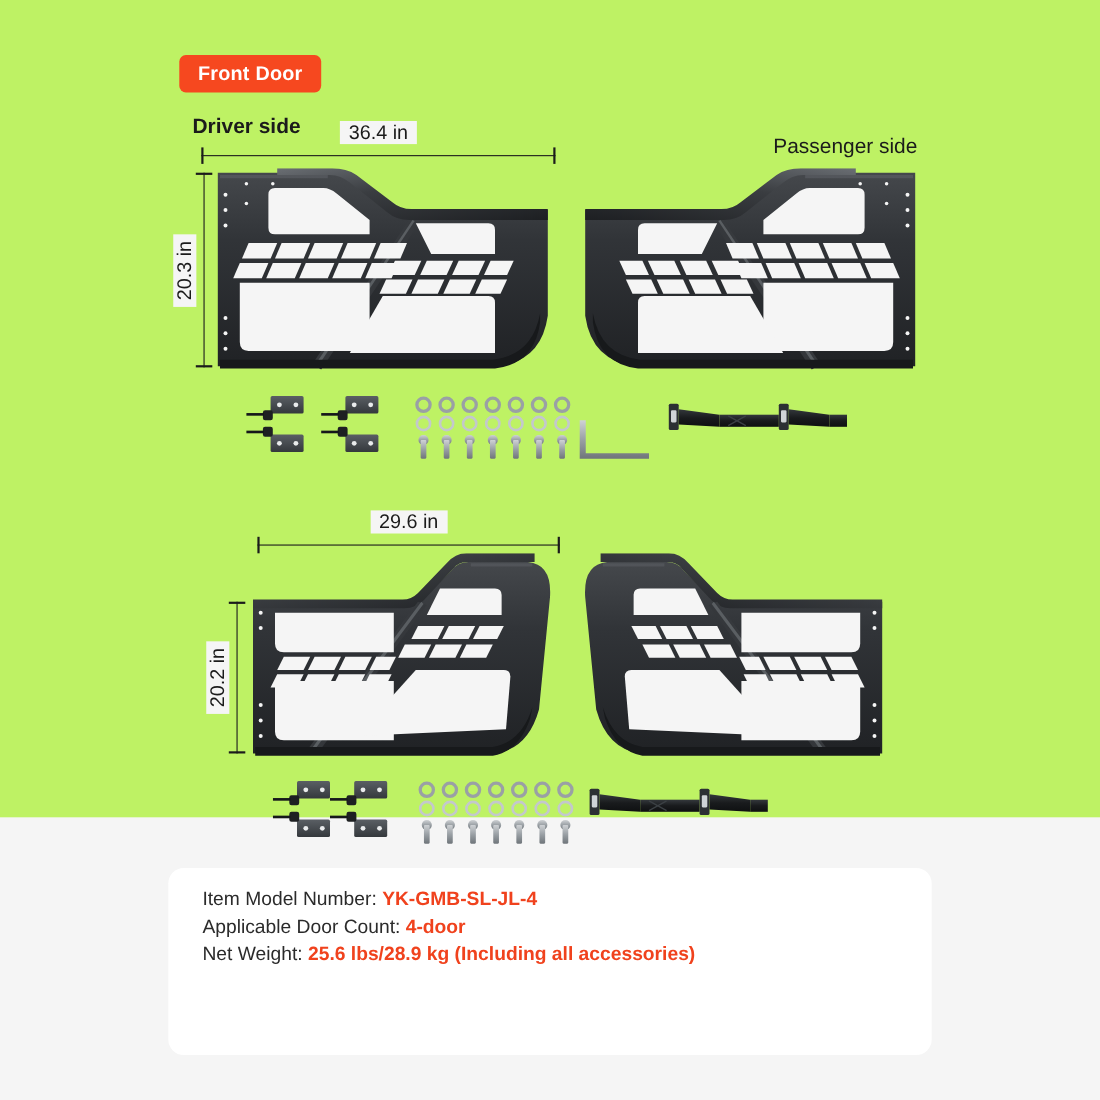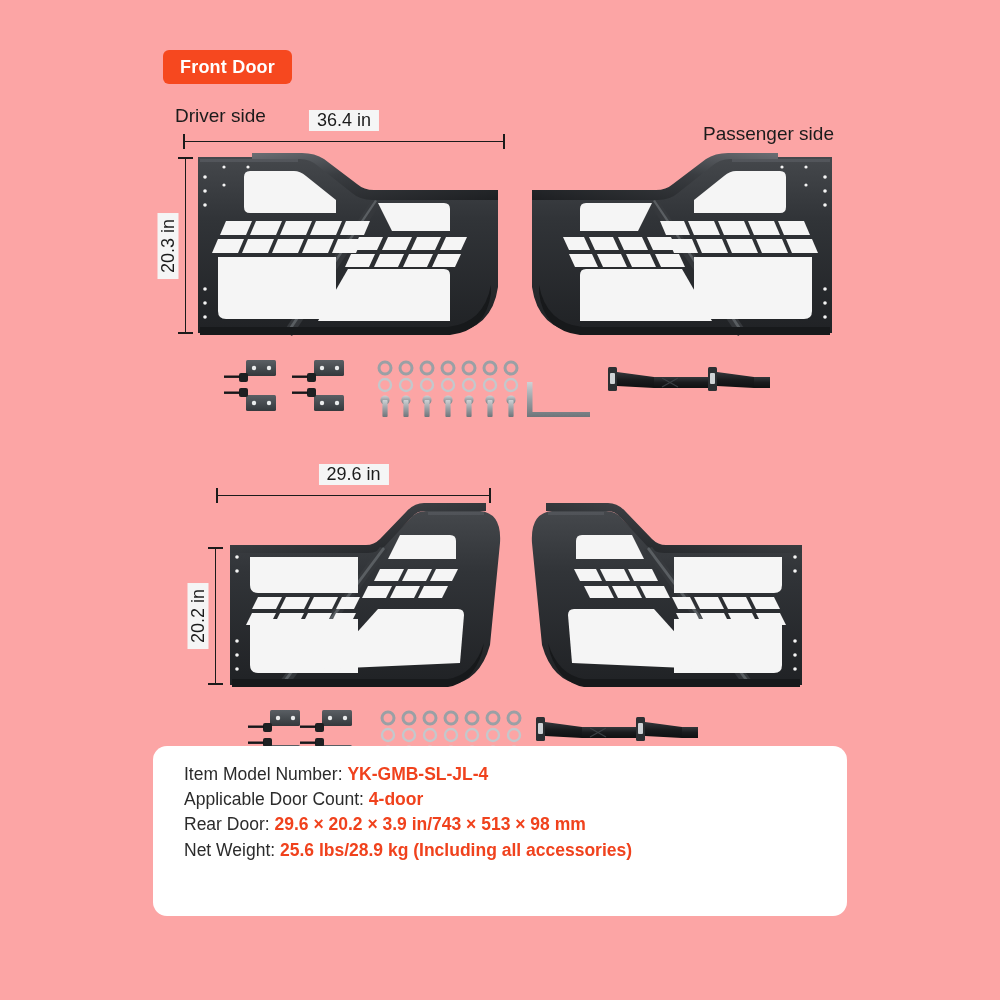--- a/index.html
+++ b/index.html
@@ -2,21 +2,21 @@
 <html><head>
 <meta charset="utf-8">
 <style>
   * { box-sizing: border-box; margin: 0; padding: 0; }
   html, body {
     width: 1000px; height: 1000px;
     background: #f5f5f5;
     font-family: "Liberation Sans", sans-serif;
     overflow: hidden;
   }
-  .page { position: relative; width: 1000px; height: 1000px; background: #fca5a5; }
+  .page { position: relative; width: 1000px; height: 743px; background: #bef264; }
 
   
   .badge {
     position: absolute;
     display: flex; align-items: center; justify-content: center;
     background: #f6481f;
     color: #ffffff;
     font-weight: bold;
     font-size: 18px;
     letter-spacing: .2px;
@@ -28,21 +28,21 @@
   #badge-front { left: 163px; top: 50px; }
   #badge-rear  { left: 163px; top: 440px; }
 
   
   .side-label {
     position: absolute;
     font-size: 19px;
     color: #1b1b1b;
     white-space: nowrap;
   }
-  #label-driver    { left: 175px; top: 105px; }
+  #label-driver    { left: 175px; top: 105px; font-weight: bold; }
   #label-passenger { left: 703px; top: 123px; }
 
   
   .dim-h { position: absolute; height: 14px; }
   .dim-h .line {
     position: absolute; left: 0; right: 0; top: 7px;
     height: 1.4px; background: #1b1b1b;
   }
   .dim-h .cap {
     position: absolute; top: 0; width: 1.6px; height: 15px; background: #1b1b1b;
@@ -73,21 +73,21 @@
     padding: 0 6px; white-space: nowrap;
   }
 
   
   .art { position: absolute; }
   .art svg { display: block; }
 
   
   #spec-card {
     position: absolute;
-    left: 153px; top: 746px;
+    left: 153px; top: 789px;
     width: 694px; height: 170px;
     background: #ffffff;
     border-radius: 14px;
   }
   #spec-card .rows { padding: 16px 0 0 31px; }
   .spec-row {
     font-size: 17.5px;
     line-height: 25.2px;
     color: #2b2b2b;
     white-space: nowrap;
@@ -371,21 +371,21 @@
       <g transform="translate(100,0)">
         <rect x="398" y="12" width="9" height="24" rx="1.5" fill="#2c3033"></rect>
         <rect x="400" y="18" width="5" height="11" rx="1" fill="#cfd3d6"></rect>
         <path d="M407,17 L444,22 L444,33 L407,31 Z" fill="url(#gStrap)"></path>
         <rect x="444" y="22" width="16" height="11" fill="url(#gStrap)"></rect>
       </g>
     </svg>
   </div>
 
 
-  <div class="dim-h" style="left:216px; top:488px; width:275px;">
+  <div class="dim-h" style="left:234px; top:488px; width:275px;">
     <div class="line"></div>
     <div class="cap l"></div>
     <div class="cap r"></div>
     <div class="txt">29.6 in</div>
   </div>
 
   <div class="dim-v" style="left:208px; top:547px; height:138px;">
     <div class="line"></div>
     <div class="cap t"></div>
     <div class="cap b"></div>
@@ -624,21 +624,18 @@
 
   <div id="spec-card">
     <div class="rows">
       <div class="spec-row">
         <span>Item Model Number: </span><span class="val">YK-GMB-SL-JL-4</span>
       </div>
       <div class="spec-row">
         <span>Applicable Door Count: </span><span class="val">4-door</span>
       </div>
       <div class="spec-row">
-        <span>Rear Door: </span><span class="val">29.6 × 20.2 × 3.9 in/743 × 513 × 98 mm</span>
-      </div>
-      <div class="spec-row">
         <span>Net Weight: </span><span class="val">25.6 lbs/28.9 kg (Including all accessories)</span>
       </div>
     </div>
   </div>
 
 </div>
 
 </body></html>

